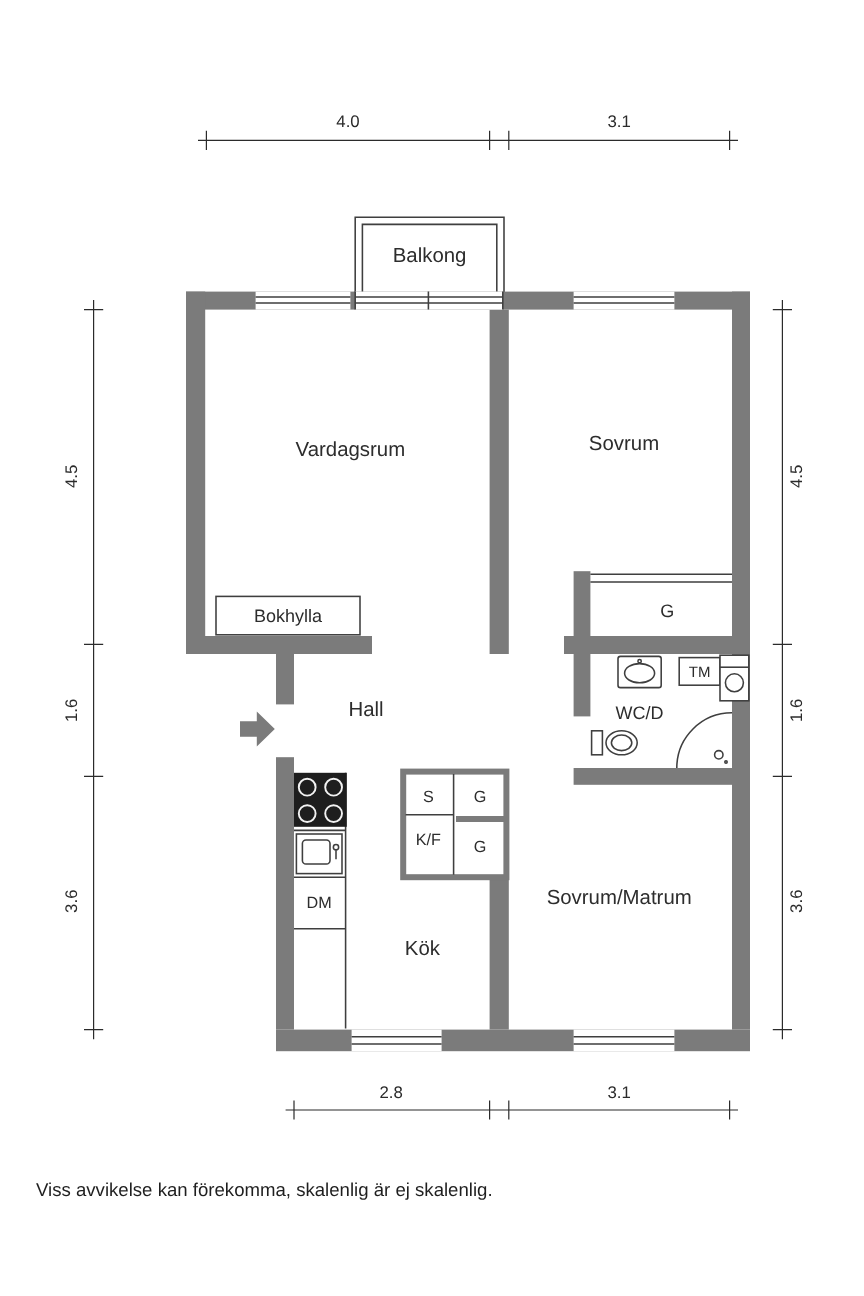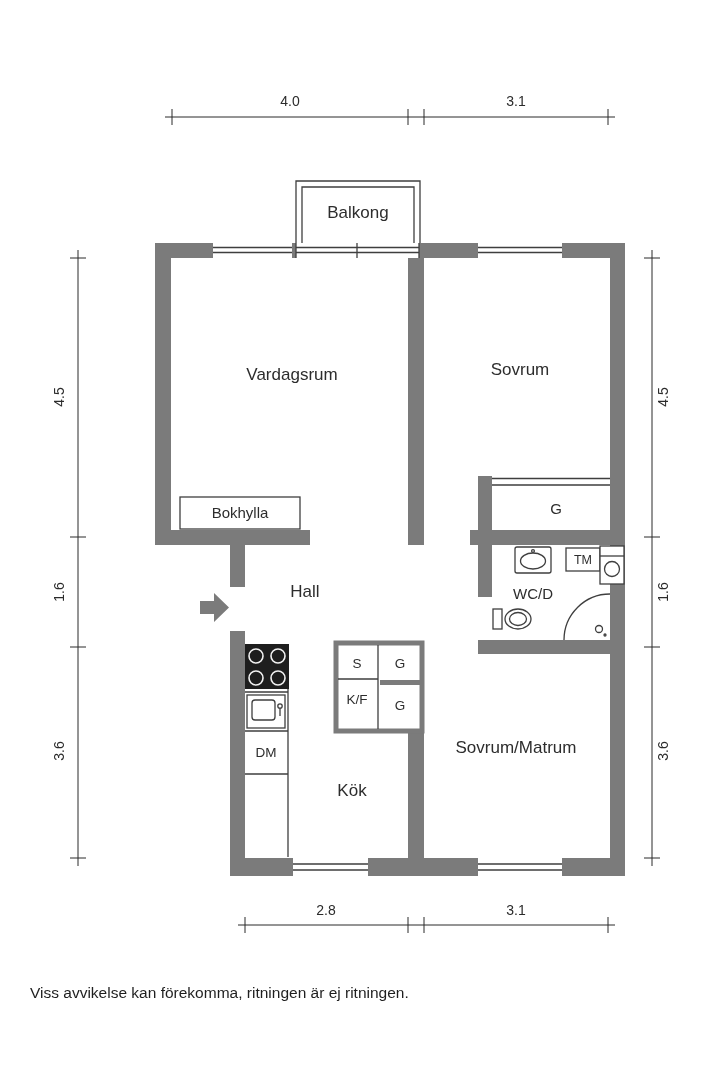--- a/index.html
+++ b/index.html
@@ -162,14 +162,14 @@
     <text class="dimt" transform="rotate(-90 64 751)" x="64" y="751">3.6</text>
   </g>
   <g>
     <path class="dim" d="M652 250 V866 M644 258 H660 M644 537 H660 M644 647 H660 M644 858 H660"></path>
     <text class="dimt" transform="rotate(-90 668 397)" x="668" y="397">4.5</text>
     <text class="dimt" transform="rotate(-90 668 592)" x="668" y="592">1.6</text>
     <text class="dimt" transform="rotate(-90 668 751)" x="668" y="751">3.6</text>
   </g>
 </svg>
 
-<div class="footer">Viss avvikelse kan förekomma, ritningen är ej ritningen.</div>
+<div class="footer">Viss avvikelse kan förekomma, skalenlig är ej skalenlig.</div>
 </div>
 
 </body></html>

